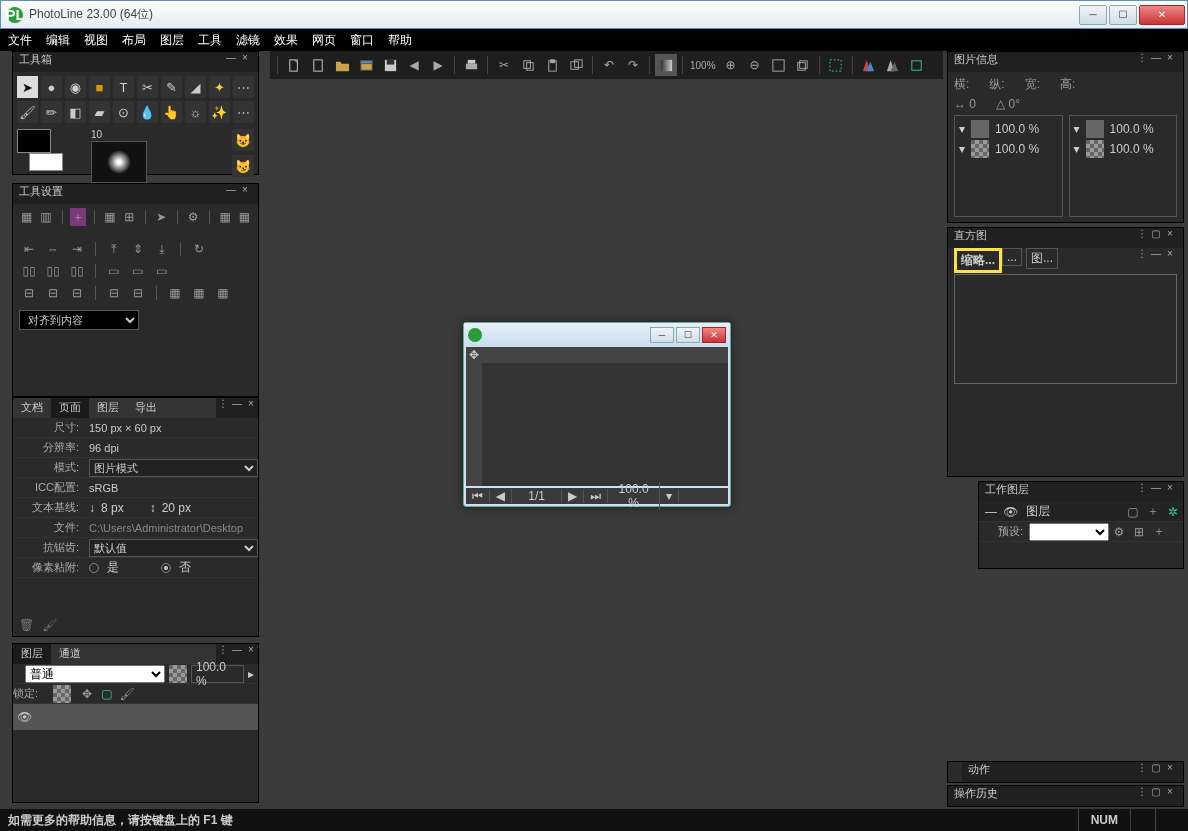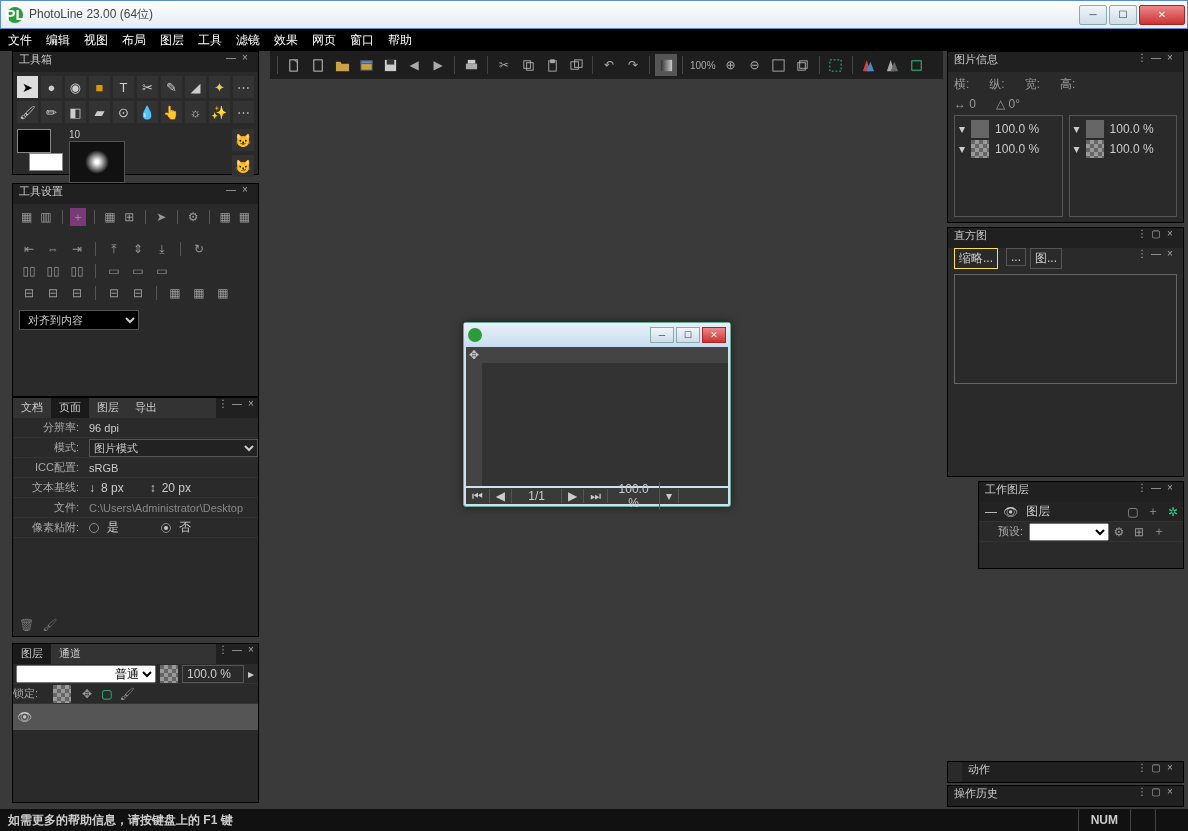--- a/index.html
+++ b/index.html
@@ -23,21 +23,21 @@
 .panel { position: absolute; background: #2a2a2a; border: 1px solid #000; }
 .panel-header { height: 20px; background: #202020; display: flex; align-items: flex-start; padding: 0 6px; color: #ccc; }
 .panel-header .ptitle { flex: 1; font-size: 11px; }
 .panel-header .pbtn { width: 14px; text-align: center; color: #aaa; font-size: 10px; cursor: default; }
 .divider-vert { width: 1px; background: #555; align-self: stretch; margin: 2px 4px; }
 
 
 .toolbox-body { padding: 4px; }
 .trow { display: flex; gap: 3px; margin-bottom: 3px; }
 .toolbtn { width: 22px; height: 22px; display: flex; align-items: center; justify-content: center; background: #333; color: #ccc; font-size: 13px; }
-.swatch-area { display: flex; align-items: flex-start; gap: 0; margin-top: 6px; }
+.swatch-area { display: flex; align-items: flex-start; gap: 22px; margin-top: 6px; }
 .swatches { position: relative; width: 52px; height: 42px; }
 .swatch-fg { position: absolute; top: 0; left: 0; width: 34px; height: 24px; background: #000; border: 1px solid #888; }
 .swatch-bg { position: absolute; bottom: 0; left: 12px; width: 34px; height: 18px; background: #fff; border: 1px solid #888; }
 .brush-prev { width: 56px; height: 42px; background: #111; border: 1px solid #555; display: flex; align-items: center; justify-content: center; }
 .brush-prev .dot { width: 24px; height: 24px; background: radial-gradient(circle, #fff 10%, rgba(255,255,255,0) 70%); border-radius: 50%; }
 
 
 .ts-body { padding: 4px 6px; }
 .ts-row { display: flex; gap: 4px; margin-bottom: 4px; align-items: center; }
 .ts-btn { width: 20px; height: 18px; display: flex; align-items: center; justify-content: center; color: #999; }
@@ -359,20 +359,24 @@
         <div class="tab">文档</div>
         <div class="tab active">页面</div>
         <div class="tab">图层</div>
         <div class="tab">导出</div>
       </div>
       <span class="pbtn">⋮</span>
       <span class="pbtn">—</span>
       <span class="pbtn">×</span>
     </div>
     <div class="form-row">
+        <div class="form-lbl">尺寸:</div>
+        <div class="form-val">150 px  ×  60 px</div>
+      </div>
+    <div class="form-row">
         <div class="form-lbl">分辨率:</div>
         <div class="form-val">96 dpi</div>
       </div>
     <div class="form-row">
         <div class="form-lbl">模式:</div>
         <div class="form-val">
           <select class="combo"><option>图片模式</option></select>
         </div>
       </div>
     <div class="form-row">
@@ -384,20 +388,26 @@
         <div class="form-val">
           <span>↓</span>
           <span>8 px</span>
           <span style="margin-left:20px">↕</span>
           <span>20 px</span>
         </div>
       </div>
     <div class="form-row">
         <div class="form-lbl">文件:</div>
         <div class="form-val" style="color:#888; overflow:hidden; white-space:nowrap;">C:\Users\Administrator\Desktop</div>
+      </div>
+    <div class="form-row">
+        <div class="form-lbl">抗锯齿:</div>
+        <div class="form-val">
+          <select class="combo"><option>默认值</option></select>
+        </div>
       </div>
     <div class="form-row">
         <div class="form-lbl">像素粘附:</div>
         <div class="form-val">
       <span class="radio"></span>
           <span>是</span>
       <span style="width:30px"></span>
       <span class="radio on"></span>
           <span>否</span>
     </div>
@@ -412,21 +422,21 @@
     <div class="panel-header" style="padding:0">
       <div class="tabs" style="flex:1">
         <div class="tab active">图层</div>
         <div class="tab">通道</div>
       </div>
       <span class="pbtn">⋮</span>
       <span class="pbtn">—</span>
       <span class="pbtn">×</span>
     </div>
     <div class="form-row">
-      <select class="combo" style="flex:0 0 140px; margin-left:3px;text-align:right;"><option>普通</option></select>
+      <select class="combo" style="flex:0 0 140px; margin-left:12px;"><option>普通</option></select>
       <div class="checker" style="width:18px; height:18px; margin:0 4px;"></div>
       <div style="flex:1; border:1px solid #555; height:18px; display:flex; align-items:center; padding:0 4px;">100.0 %</div>
       <span style="padding:0 4px">▸</span>
     </div>
     <div class="form-row">
       <div class="form-lbl" style="width:40px; text-align:left; padding-left:0;">锁定:</div>
       <div class="checker" style="width:18px; height:18px; margin-right:6px"></div>
       <div class="ts-btn">✥</div>
       <div class="ts-btn" style="color:#3c8">▢</div>
       <div class="ts-btn">🖌</div>
@@ -486,21 +496,21 @@
   </div>
 
   <div class="panel" style="right:4px; top:176px; width:237px; height:250px;">
     <div class="panel-header">
       <span class="ptitle">直方图</span>
       <span class="pbtn">⋮</span>
       <span class="pbtn">▢</span>
       <span class="pbtn">×</span>
     </div>
     <div class="panel-header" style="background:#2a2a2a">
-      <span style="border:1px solid #fde047; padding:1px 4px; margin-right:8px;">缩略...</span>
+      <span style="border:3px solid #fde047; padding:1px 4px; margin-right:0;font-weight:bold;">缩略...</span>
       <span style="border:1px solid #555; padding:1px 4px; margin-right:4px;">...</span>
       <span style="border:1px solid #555; padding:1px 4px;">图...</span>
       <span style="flex:1"></span>
       <span class="pbtn">⋮</span>
       <span class="pbtn">—</span>
       <span class="pbtn">×</span>
     </div>
     <div class="preview-box"></div>
   </div>
 

